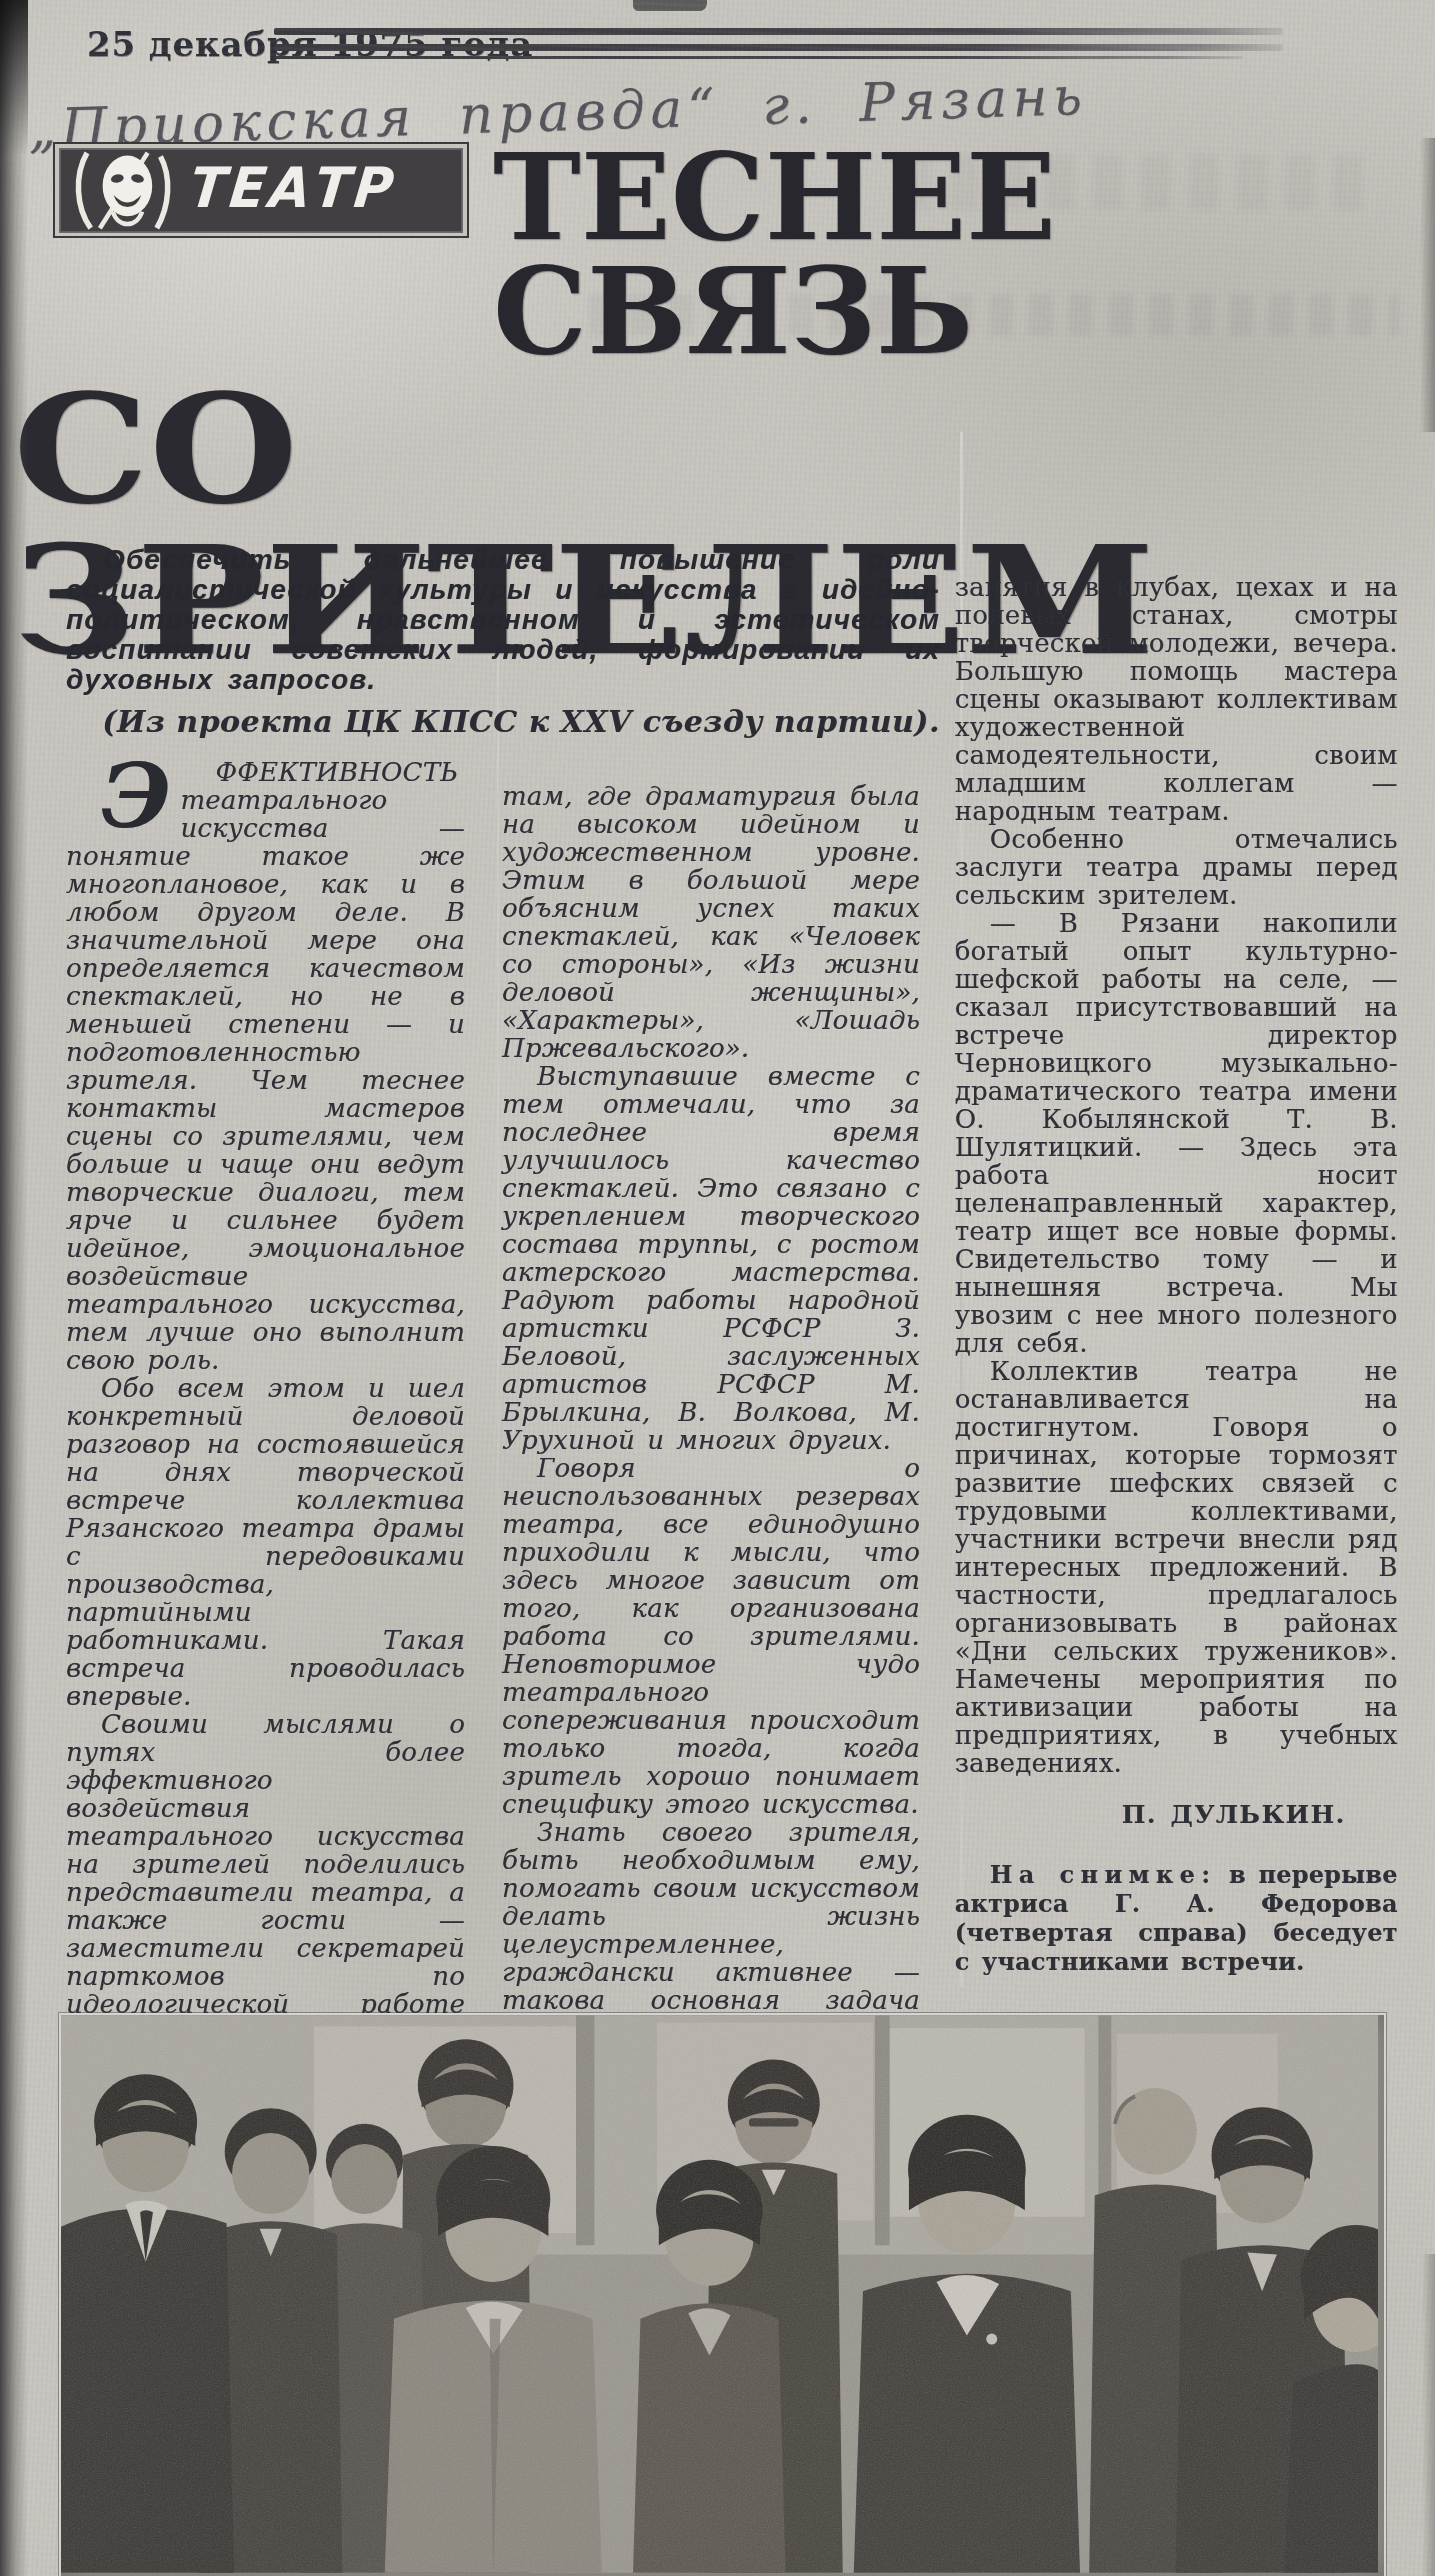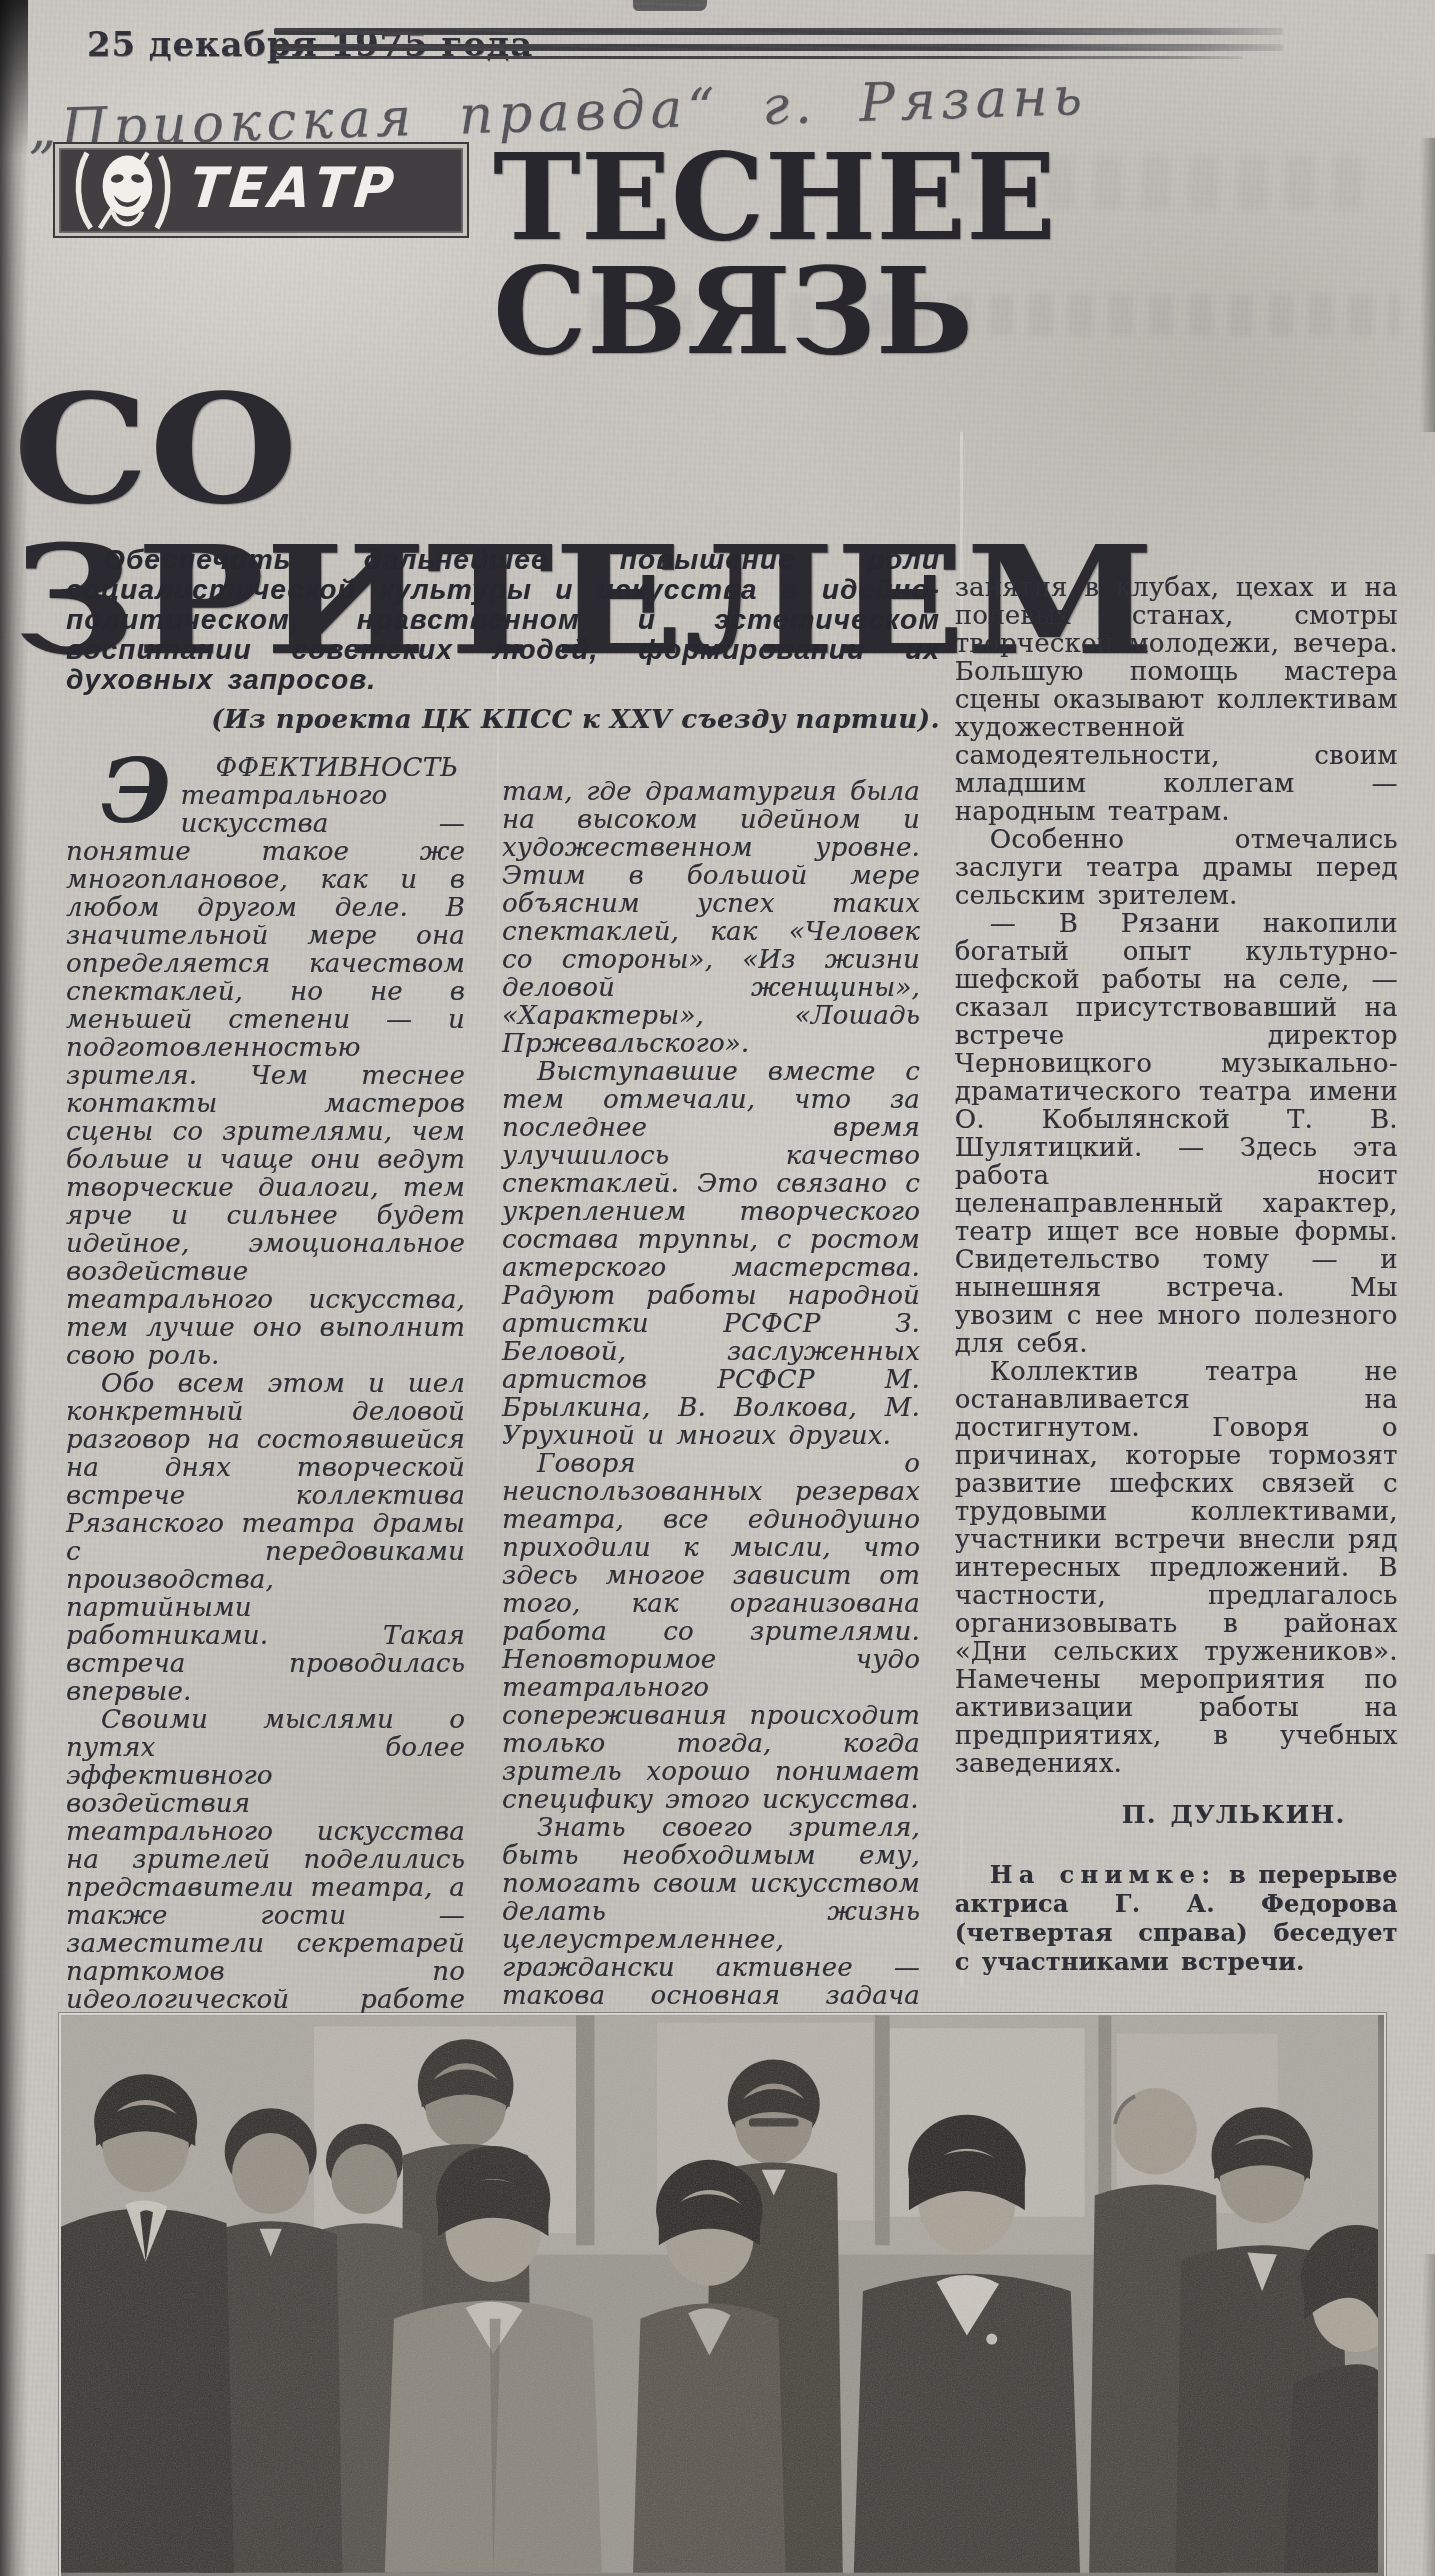--- a/index.html
+++ b/index.html
@@ -73,21 +73,21 @@
     color:#2a2a30;text-align:justify;text-align-last:justify;transform:scaleY(.88);
     transform-origin:top center;height:153px;overflow:visible;z-index:2;position:relative;
     text-shadow:1.1px 1.1px 1.4px rgba(25,25,30,.35);}
 
   
   .body-grid{display:flex;margin-top:3.7px;height:1599px;overflow:hidden;position:relative;z-index:2;}
   .left-wrap{width:940px;box-sizing:border-box;padding-left:66px;flex:none;font-style:italic;}
   .lead{margin:14.7px 0 0 0;font-family:"Liberation Sans", sans-serif;font-weight:bold;
     font-size:28px;line-height:30px;letter-spacing:1.1px;word-spacing:5.5px;color:#282930;
     text-align:justify;text-indent:37px;text-shadow:0.4px 0.4px 0.6px rgba(25,25,30,.35);}
-  .lead-attr{margin:9.2px 0 0 0;font-weight:bold;font-size:26px;color:#2b2c33;
+  .lead-attr{margin:9.2px 0 0 0;font-weight:bold;font-size:30px;color:#2b2c33;
     text-align:right;letter-spacing:0.5px;text-shadow:0.4px 0.4px 0.6px rgba(25,25,30,.3);}
   .cols12{display:flex;gap:37px;margin-top:18.4px;}
   .col{font-size:26px;line-height:28px;letter-spacing:0.2px;word-spacing:3.7px;
     text-align:justify;color:#2f3037;text-shadow:0.3px 0.4px 0.6px rgba(25,25,30,.38);}
   .col p{margin:0;text-indent:35px;}
   .col1{width:399px;flex:none;}
   .col2{width:418px;flex:none;}
   .col3{width:443px;flex:none;margin-left:14.7px;padding-top:18.4px;box-sizing:border-box;}
   .cont .plist p:first-child{text-indent:0;margin-top:24px;}
   .dropcap{float:left;font-size:88px;line-height:66px;font-weight:bold;padding:5.5px 9.2px 0 0;

